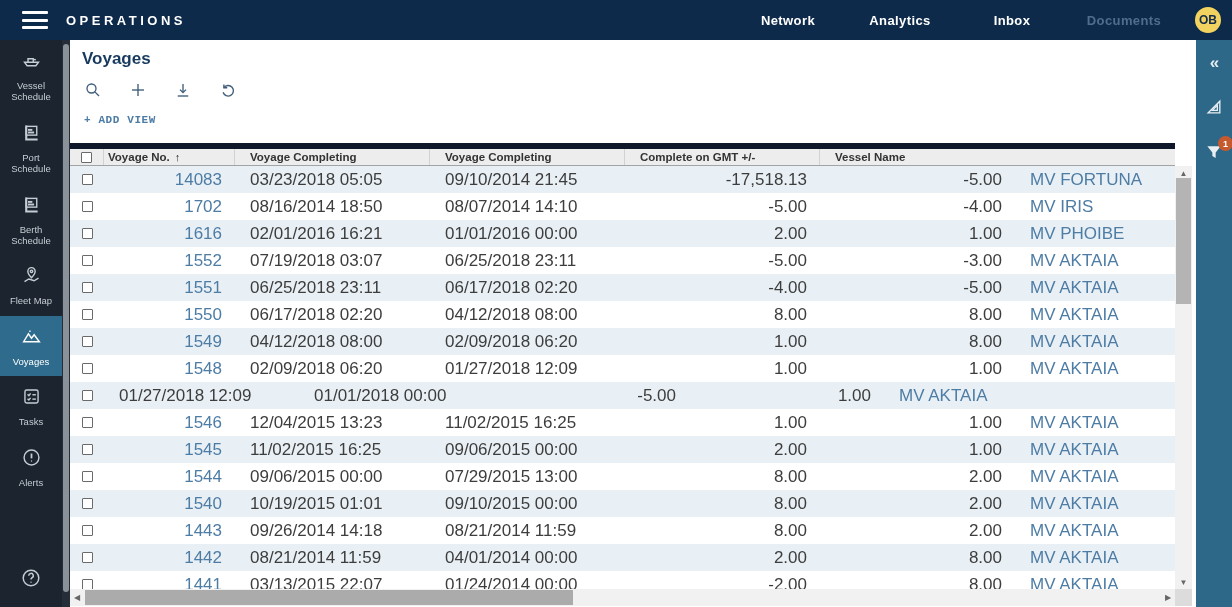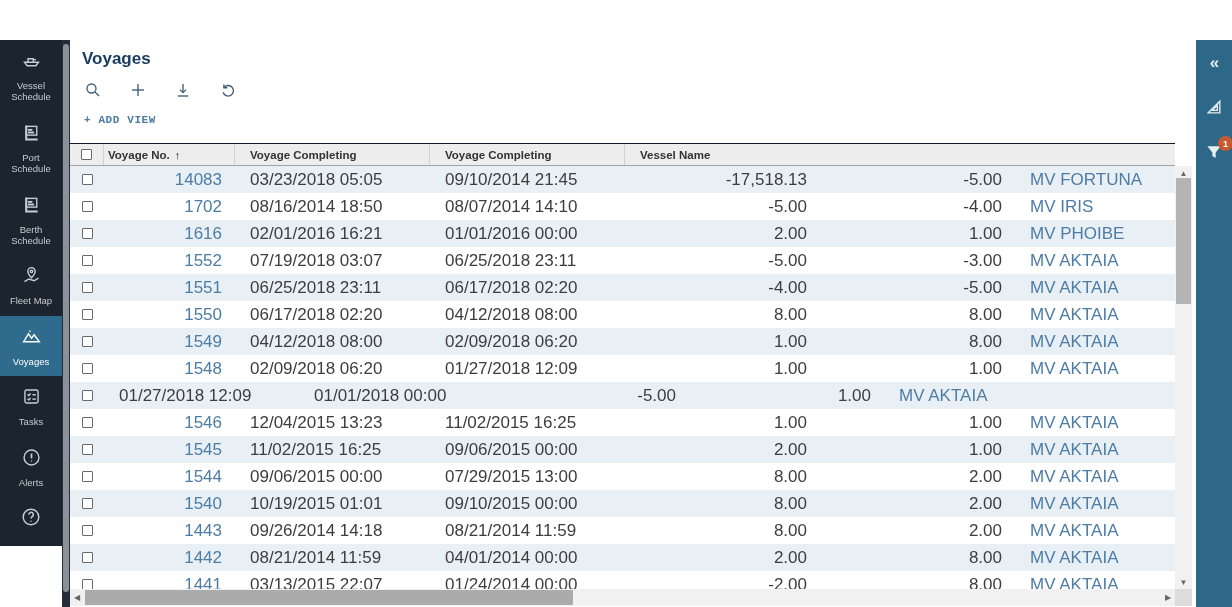--- a/index.html
+++ b/index.html
@@ -11,21 +11,21 @@
   .topbar { position:absolute; left:0; top:0; width:1232px; height:40px; background:#0e2a4b; display:flex; align-items:center; z-index:30; }
   .hamburger { width:26px; height:18px; margin-left:22px; display:flex; flex-direction:column; justify-content:space-between; cursor:pointer; }
   .hamburger span { display:block; height:3px; background:#ffffff; border-radius:1px; }
   .brand { color:#fff; font-size:13px; font-weight:bold; letter-spacing:3.5px; margin-left:18px; }
   .topnav { position:absolute; right:52px; top:0; height:40px; display:flex; align-items:center; }
   .topnav .navitem { width:112px; text-align:center; color:#ffffff; font-size:13px; font-weight:bold; letter-spacing:0.4px; cursor:pointer; }
   .topnav .navitem.disabled { color:#51false; color:#516d8c; }
   .avatar { position:absolute; right:9px; top:5px; width:30px; height:30px; border-radius:50%; background:#f3d35f; border:2px solid #0e2a4b; color:#142c4d; font-size:12px; font-weight:bold; display:flex; align-items:center; justify-content:center; }
 
   
-  .sidebar { position:absolute; left:0; top:40px; width:62px; height:506px; background:#1b242f; display:flex; flex-direction:column; align-items:stretch; z-index:20; }
+  .sidebar { position:absolute; left:0; top:40px; width:62px; height:567px; background:#1b242f; display:flex; flex-direction:column; align-items:stretch; z-index:20; }
   .side-item { width:62px; padding:10px 2px 9px 2px; display:flex; flex-direction:column; align-items:center; gap:5px; cursor:pointer; color:#c6ccd3; }
   .side-item .lbl { font-size:9.5px; line-height:1.2; text-align:center; }
   .side-item svg { width:21px; height:21px; stroke:#c6ccd3; }
   .side-item.selected { background:#2f6b8d; color:#ffffff; }
   .side-item.selected svg { stroke:#ffffff; }
   .side-help { margin-top:auto; margin-bottom:14px; display:flex; justify-content:center; }
   .side-help svg { width:22px; height:22px; stroke:#c6ccd3; cursor:pointer; }
   .side-scroll { position:absolute; left:62px; top:40px; width:8px; height:567px; background:#242d38; z-index:21; }
   .side-scroll .thumb { position:absolute; left:1px; top:4px; width:6px; height:548px; background:#8b9198; border-radius:3px; }
 
@@ -39,21 +39,21 @@
   
   .content { position:absolute; left:70px; top:40px; width:1126px; height:567px; background:#ffffff; }
   .page-title { font-size:17px; font-weight:bold; color:#173a5e; margin:9px 0 0 12px; }
   .toolbar { display:flex; gap:27px; margin:12px 0 0 14px; }
   .tool-btn { width:18px; height:18px; color:#3f5d7a; cursor:pointer; }
   .tool-btn svg { width:18px; height:18px; stroke:#3f5d7a; }
   .addview { display:inline-block; margin:15px 0 0 14px; color:#4d7ca5; font-size:11px; font-weight:bold; letter-spacing:0.6px; cursor:pointer;font-family:Liberation Mono, monospace; }
 
   
   .table { position:absolute; left:0; top:103px; width:1105px; }
-  .thead { display:flex; height:23px; background:#ededed; border-top:1px solid #0f172a; border-bottom:1px solid #a3a3a3; align-items:center; font-size:11.5px; font-weight:bold; color:#333; }
+  .thead { display:flex; height:23px; background:#ededed; border-top:6px solid #0f172a; border-bottom:1px solid #a3a3a3; align-items:center; font-size:11.5px; font-weight:bold; color:#333; }
   .th { height:100%; display:flex; align-items:center; border-right:1px solid #d2d2d2; }
   .th:last-child { border-right:none; }
   .tbody { height:423px; overflow:hidden; }
   .tr { display:flex; height:27px; align-items:center; font-size:17px; color:#3d3d3d; background:#ffffff; }
   .tr.shade { background:#e9f0f5; }
   .td { display:flex; align-items:center; height:100%; }
   .c-check { width:34px; justify-content:center; }
   .c-no { width:131px; justify-content:flex-end; padding-right:13px; }
   .th.c-no { justify-content:flex-start; padding-left:4px; padding-right:0; }
   .c-date { width:195px; padding-left:15px; }
@@ -75,20 +75,35 @@
   .hscroll .arrow.left { left:0; }
   .hscroll .arrow.right { right:0; }
   .hscroll .thumb { position:absolute; left:15px; top:1px; width:488px; height:15px; background:#ababab; cursor:pointer; }
   .corner { position:absolute; left:1105px; top:549px; width:17px; height:17px; background:#dcdcdc; }
 </style>
 </head>
 <body>
 
 <div class="app">
 
+  <header class="topbar">
+    <div class="hamburger">
+        <span></span>
+        <span></span>
+        <span></span>
+      </div>
+    <div class="brand">OPERATIONS</div>
+    <nav class="topnav">
+      <div class="navitem">Network</div>
+      <div class="navitem">Analytics</div>
+      <div class="navitem">Inbox</div>
+      <div class="navitem disabled">Documents</div>
+    </nav>
+    <div class="avatar">OB</div>
+  </header>
 
   <aside class="sidebar">
     <div class="side-item">
       <span><svg viewBox="0 0 24 24" fill="none" stroke-width="1.6">
             <path d="M4 14 L20 14 L17 18 L7 18 Z"></path>
             <path d="M8 14 V10 H14 V14"></path>
             <path d="M14 11 H17"></path>
           </svg></span>
       <span class="lbl">Vessel Schedule</span>
     </div>
@@ -186,20 +201,23 @@
         <div class="th c-no">
             <span>Voyage No.</span>
             <span class="sort">↑</span>
           </div>
         <div class="th c-date">
             <span>Voyage Completing</span>
           </div>
         <div class="th c-date">
             <span>Voyage Completing</span>
           </div>
+        <div class="th c-num">
+            <span>Complete on GMT +/-</span>
+          </div>
         <div class="th c-vessel">
             <span>Vessel Name</span>
           </div>
       </div>
       <div class="tbody">
           <div class="tr shade">
             <div class="td c-check">
               <span class="cb"></span>
             </div>
             <div class="td c-no">

